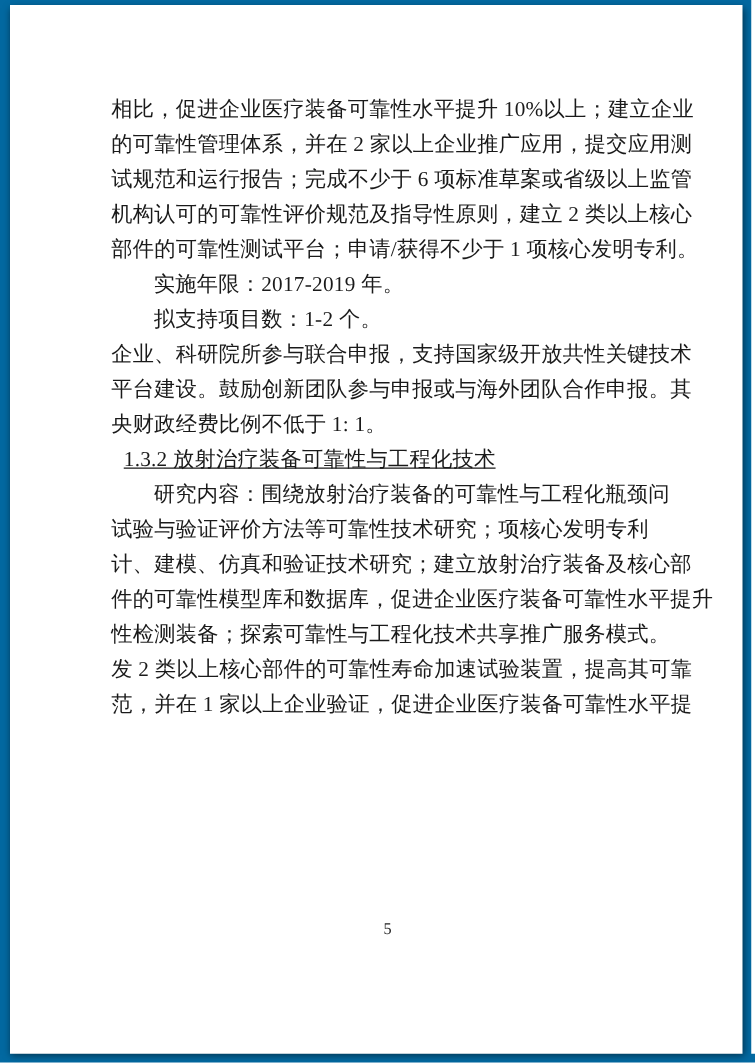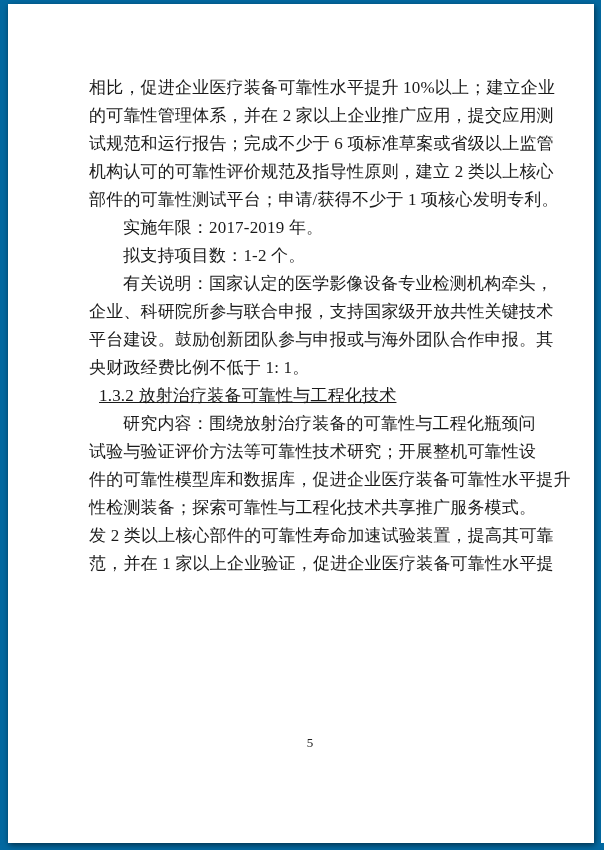--- a/index.html
+++ b/index.html
@@ -69,27 +69,27 @@
 <div class="viewer" style="background: #0369a1;">
   <div class="page" style="background: rgb(255, 255, 255);">
     <div class="text-block" style="color: rgb(26, 26, 26);">
         <div class="line">相比，促进企业医疗装备可靠性水平提升 10%以上；建立企业</div>
         <div class="line">的可靠性管理体系，并在 2 家以上企业推广应用，提交应用测</div>
         <div class="line">试规范和运行报告；完成不少于 6 项标准草案或省级以上监管</div>
         <div class="line">机构认可的可靠性评价规范及指导性原则，建立 2 类以上核心</div>
         <div class="line">部件的可靠性测试平台；申请/获得不少于 1 项核心发明专利。</div>
         <div class="line ind-para">实施年限：2017-2019 年。</div>
         <div class="line ind-para">拟支持项目数：1-2 个。</div>
-        <div class="line ind-para">有关说明：国家认定的医学影像设备专业检测机构牵头，</div>
         <div class="line">企业、科研院所参与联合申报，支持国家级开放共性关键技术</div>
         <div class="line">平台建设。鼓励创新团队参与申报或与海外团队合作申报。其</div>
         <div class="line">央财政经费比例不低于 1: 1。</div>
         <div class="line ind-heading">1.3.2 放射治疗装备可靠性与工程化技术</div>
         <div class="line ind-para">研究内容：围绕放射治疗装备的可靠性与工程化瓶颈问</div>
-        <div class="line">试验与验证评价方法等可靠性技术研究；开展整机可靠性设</div>
+        <div class="line">试验与验证评价方法等可靠性技术研究；项核心发明专利</div>
+        <div class="line">计、建模、仿真和验证技术研究；建立放射治疗装备及核心部</div>
         <div class="line">件的可靠性模型库和数据库，促进企业医疗装备可靠性水平提升</div>
         <div class="line">性检测装备；探索可靠性与工程化技术共享推广服务模式。</div>
         <div class="line">发 2 类以上核心部件的可靠性寿命加速试验装置，提高其可靠</div>
         <div class="line">范，并在 1 家以上企业验证，促进企业医疗装备可靠性水平提</div>
       </div>
     <div class="page-number">5</div>
   </div>
   <div class="edge-strip"></div>
 </div>
 

